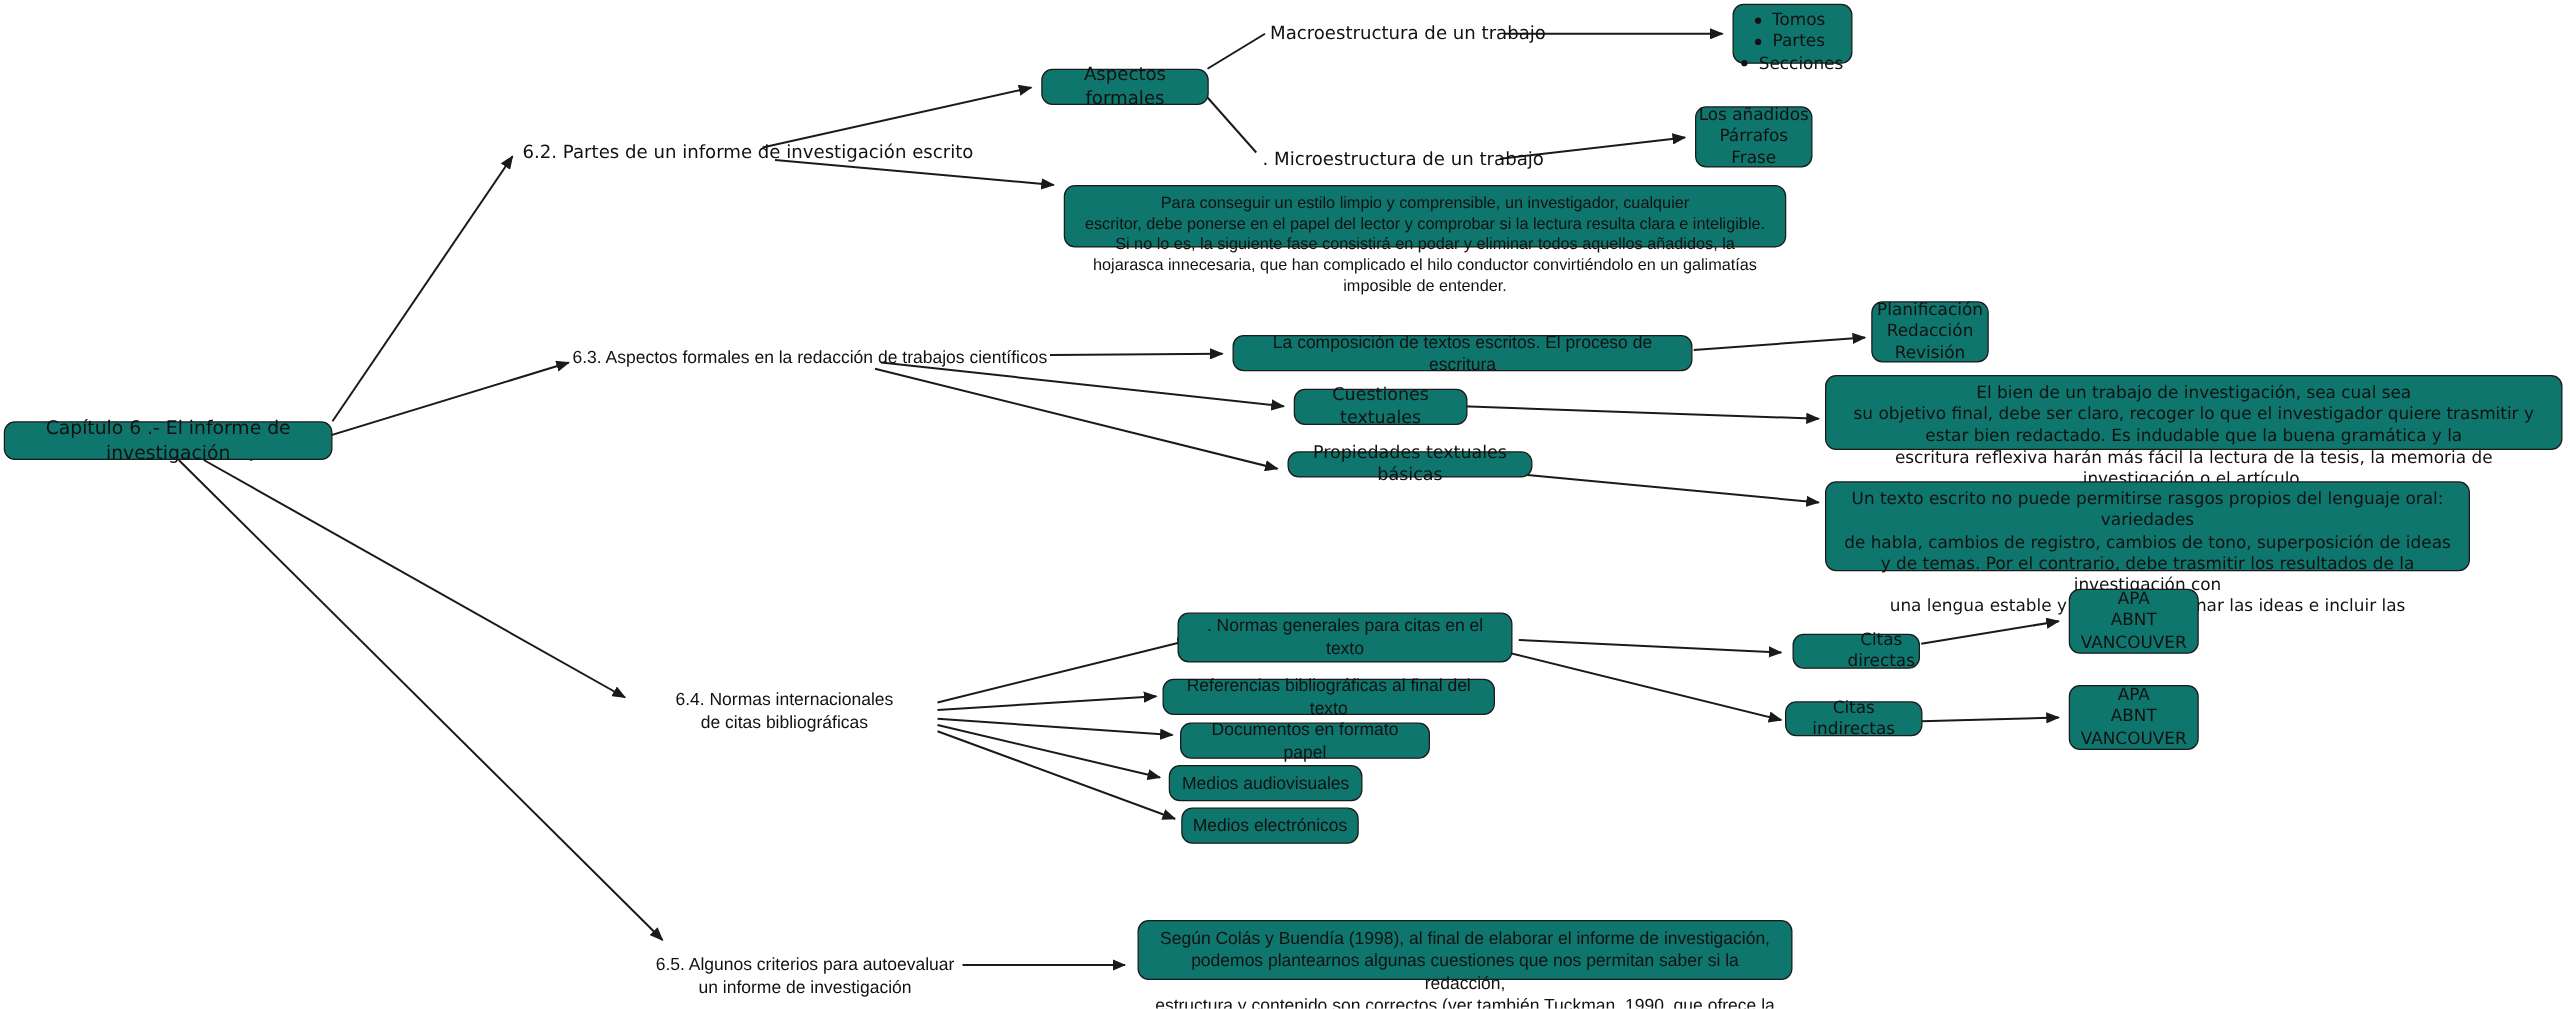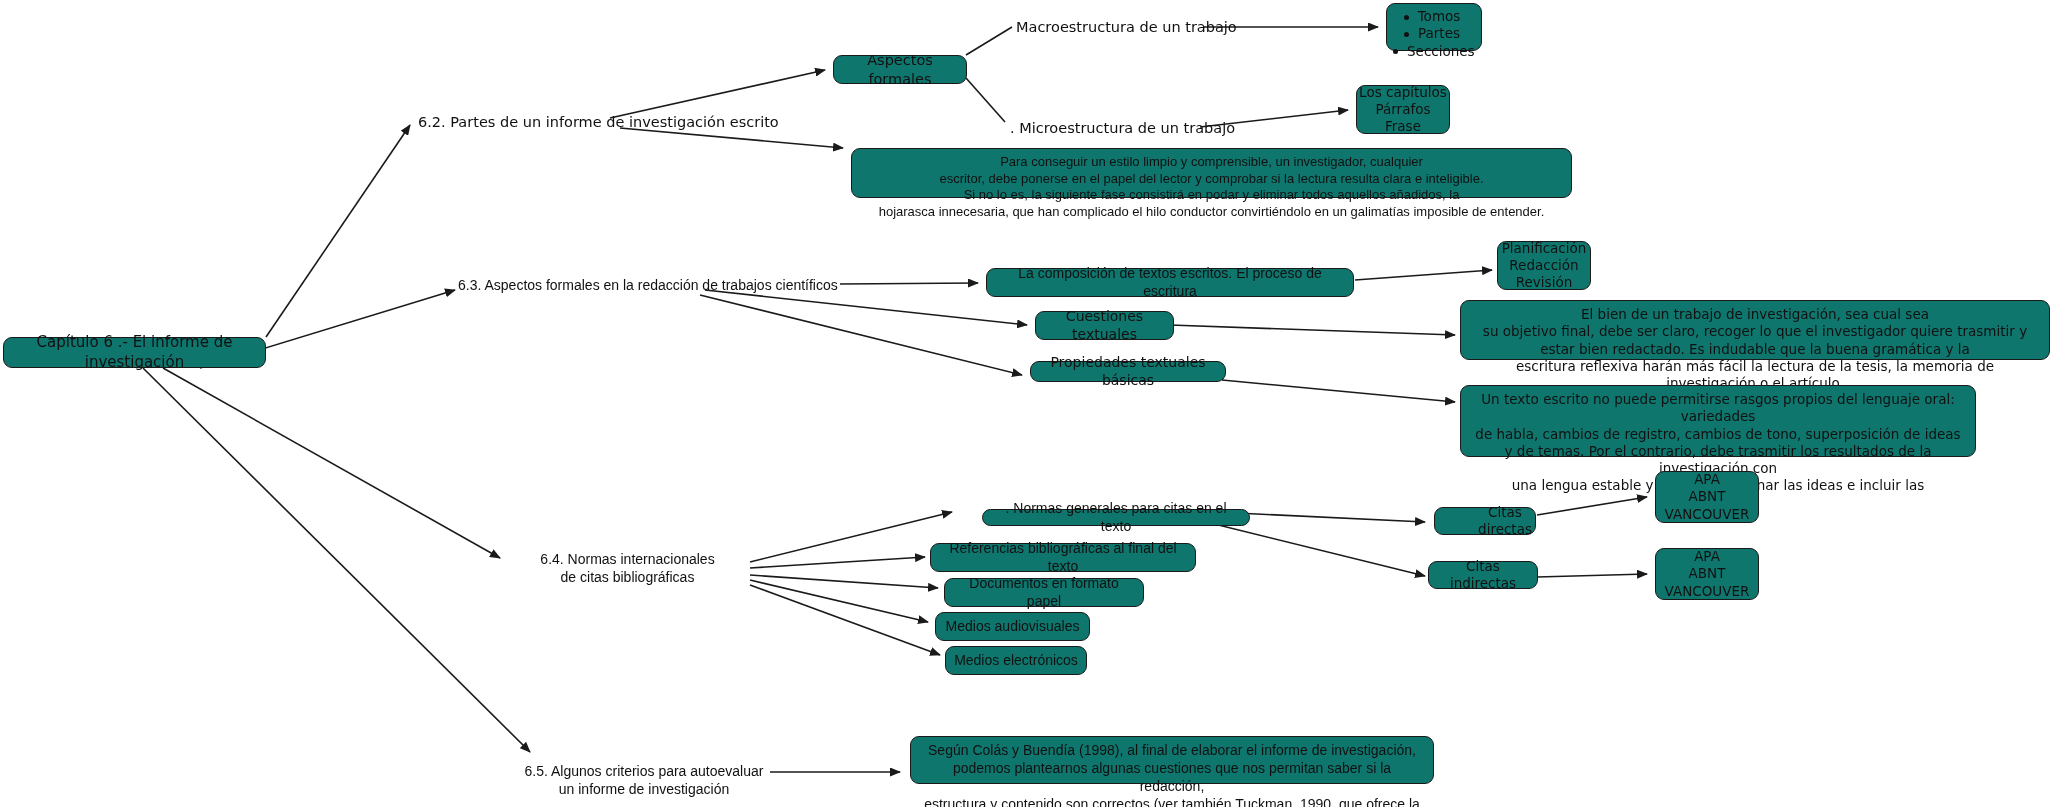--- a/index.html
+++ b/index.html
@@ -106,26 +106,26 @@
     <span>. Microestructura de un trabajo</span>
   </div>
 
   <div class="node bul f-norm" style="left:1386px;top:3px;width:96px;height:48px;font-size:13.5px;">
     <span class="bi"><i class="dot"></i><span>Tomos</span></span>
     <span class="bi"><i class="dot"></i><span>Partes</span></span>
     <span class="bi"><i class="dot"></i><span>Secciones</span></span>
   </div>
 
   <div class="node stack f-norm" style="left:1356px;top:85px;width:94px;height:49px;font-size:13.5px;flex-direction:column;">
-    <span class="ln">Los capítulos</span>
+    <span class="ln">Los añadidos</span>
     <span class="ln">Párrafos</span>
     <span class="ln">Frase</span>
   </div>
 
-  <div class="node para f-cond" style="left:851px;top:148px;width:721px;height:50px;font-size:13px;">
+  <div class="node para f-cond" style="left:851px;top:148px;width:578px;height:50px;font-size:13px;">
     <span class="ln">Para conseguir un estilo limpio y comprensible, un investigador, cualquier</span>
     <span class="ln">escritor, debe ponerse en el papel del lector y comprobar si la lectura resulta clara e inteligible.</span>
     <span class="ln">Si no lo es, la siguiente fase consistirá en podar y eliminar todos aquellos añadidos, la</span>
     <span class="ln">hojarasca innecesaria, que han complicado el hilo conductor convirtiéndolo en un galimatías imposible de entender.</span>
   </div>
 
   <div class="plain f-cond" style="left:458px;top:276px;font-size:14px;">
     <span>6.3. Aspectos formales en la redacción de trabajos científicos</span>
   </div>
 
@@ -159,21 +159,21 @@
     <span class="ln">de habla, cambios de registro, cambios de tono, superposición de ideas</span>
     <span class="ln">y de temas. Por el contrario, debe trasmitir los resultados de la investigación con</span>
     <span class="ln">una lengua estable y estándar, ordenar las ideas e incluir las referencias.</span>
   </div>
 
   <div class="plain f-cond" style="left:505px;top:550px;font-size:14px;width:245px;">
     <span class="ln" style="display:block;">6.4. Normas internacionales</span>
     <span class="ln" style="display:block;">de citas bibliográficas</span>
   </div>
 
-  <div class="node f-cond" style="left:982px;top:490px;width:268px;height:17px;font-size:14px;margin-top:19px;">
+  <div class="node f-cond" style="left:942px;top:490px;width:268px;height:40px;font-size:14px;">
     <span>. Normas generales para citas en el texto</span>
   </div>
 
   <div class="node f-cond" style="left:930px;top:543px;width:266px;height:29px;font-size:14px;">
     <span>Referencias bibliográficas al final del texto</span>
   </div>
 
   <div class="node f-cond" style="left:944px;top:578px;width:200px;height:29px;font-size:14px;">
     <span>Documentos en formato papel</span>
   </div>

